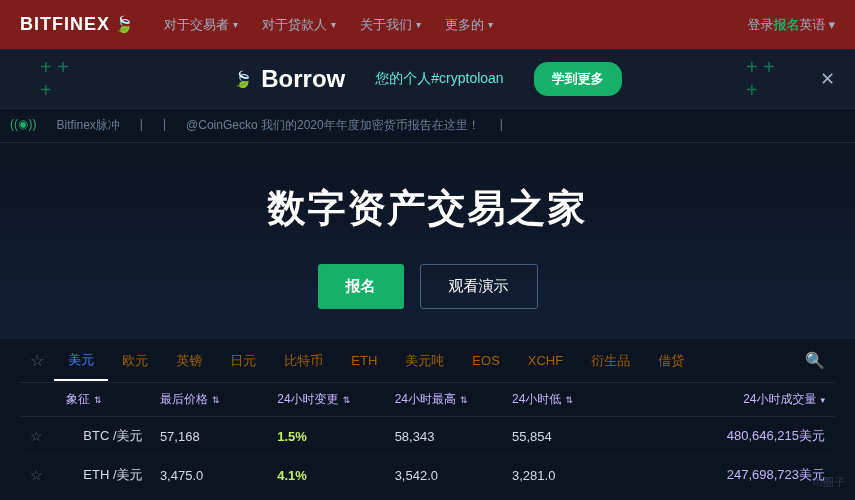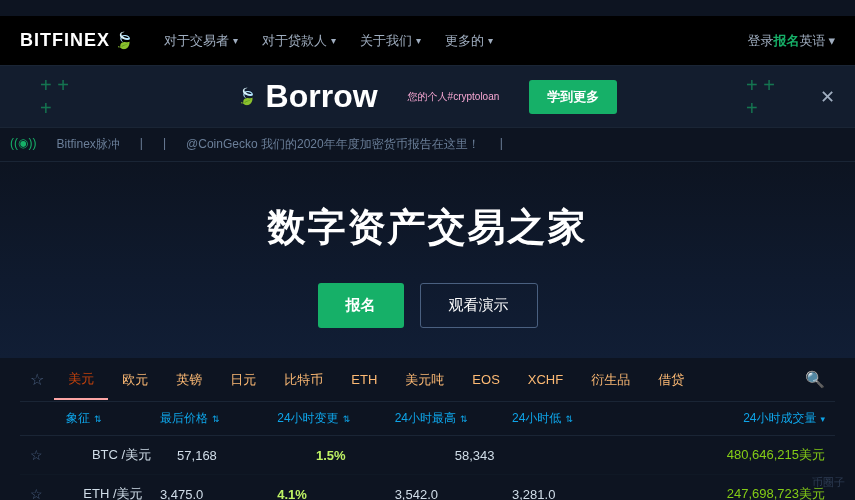--- a/index.html
+++ b/index.html
@@ -9,25 +9,24 @@
       color: #ffffff;
       width: 855px;
       height: 500px;
       overflow: hidden;
     }
 
     
     .top-nav {
       display: flex;
       align-items: center;
-      background-color: #000000;
+      background-color: #7f1d1d;
       padding: 0 20px;
       height: 50px;
       border-bottom: 1px solid #1a2535;
-      margin-top: 16px;
     }
     .logo-area {
       display: flex;
       align-items: center;
       margin-right: 20px;
     }
     .logo-text {
       font-size: 18px;
       font-weight: 700;
       letter-spacing: 1px;
@@ -118,37 +117,37 @@
     .banner-brand {
       display: flex;
       align-items: center;
       gap: 8px;
     }
     .banner-brand-icon {
       color: #16b068;
       font-size: 16px;
     }
     .banner-brand-text {
-      font-size: 32px;
+      font-size: 24px;
       font-weight: 700;
       color: #ffffff;
     }
     .banner-tagline {
-      font-size: 10px;
-      color: #f9a8d4;
+      font-size: 14px;
+      color: #5eead4;
     }
     .banner-btn {
       background-color: #16b068;
       color: #ffffff;
       border: none;
       padding: 8px 18px;
       font-size: 13px;
       font-weight: 600;
       cursor: pointer;
-      border-radius: 3px;
+      border-radius: 14px;
     }
 
     
     .ticker {
       background-color: #0d1421;
       border-bottom: 1px solid #1a2535;
       border-top: 1px solid #1a2535;
       padding: 8px 10px;
       font-size: 12px;
       color: #6b7f99;
@@ -213,42 +212,42 @@
     }
     .market-tab-star {
       color: #4a6080;
       font-size: 16px;
       padding: 12px 10px;
       cursor: pointer;
     }
     .market-tab {
       padding: 10px 14px;
       font-size: 13px;
-      color: #fdba74;
+      color: #a16207;
       cursor: pointer;
       position: relative;
     }
     .market-tab.active {
-      color: #c2410c;
-      border-bottom: 2px solid #fca5a5;
+      color: #3b82f6;
+      border-bottom: 2px solid #ffffff;
     }
     .market-tab-search {
       margin-left: auto;
       color: #6b7f99;
       font-size: 16px;
       padding: 10px;
       cursor: pointer;
     }
     .table-header {
       display: flex;
       align-items: center;
       padding: 8px 10px;
       border-bottom: 1px solid #1a2535;
       font-size: 12px;
-      color: #0ea5e9;
+      color: #c4b5fd;
     }
     .th { display: flex; align-items: center; gap: 4px; }
     .th .sort-icon { font-size: 9px; }
     .col-star { width: 36px; }
     .col-symbol { flex: 1.2; }
     .col-price { flex: 1.5; }
     .col-change { flex: 1.5; }
     .col-high { flex: 1.5; }
     .col-low { flex: 1.5; }
     .col-volume { flex: 2.5; text-align: right; justify-content: flex-end; }
@@ -260,21 +259,21 @@
       border-bottom: 1px solid #0f1825;
       font-size: 13px;
     }
     .row-star { width: 36px; color: #4a6080; cursor: pointer; font-size: 14px; }
     .row-symbol { flex: 1.2; color: #d0dde8; font-size: 13px; text-align: center; }
     .row-price { flex: 1.5; color: #d0dde8; }
     .row-change { flex: 1.5; }
     .row-change.positive { color: #bef264; font-weight: bold; }
     .row-high { flex: 1.5; color: #d0dde8; }
     .row-low { flex: 1.5; color: #d0dde8; }
-    .row-volume { flex: 2.5; color: #84cc16; text-align: left; justify-content: flex-end; display: flex; }
+    .row-volume { flex: 2.5; color: #c4b5fd; text-align: left; justify-content: flex-end; display: flex; }
 
     .watermark {
       position: fixed;
       bottom: 10px;
       right: 10px;
       font-size: 11px;
       color: #4a6080;
       opacity: 0.5;
     }
   </style>
@@ -393,20 +392,21 @@
   </div>
 
   <div class="table-row">
     <div class="row-star col-star">
       <span>☆</span>
     </div>
     <div class="row-symbol col-symbol">BTC /美元</div>
     <div class="row-price col-price">57,168</div>
     <div class="row-change positive col-change">1.5%</div>
     <div class="row-high col-high">58,343</div>
+    <div class="row-low col-low">55,854</div>
     <div class="row-volume col-volume">480,646,215美元</div>
   </div>
 
   <div class="table-row">
     <div class="row-star col-star">
       <span>☆</span>
     </div>
     <div class="row-symbol col-symbol">ETH /美元</div>
     <div class="row-price col-price">3,475.0</div>
     <div class="row-change positive col-change">4.1%</div>

